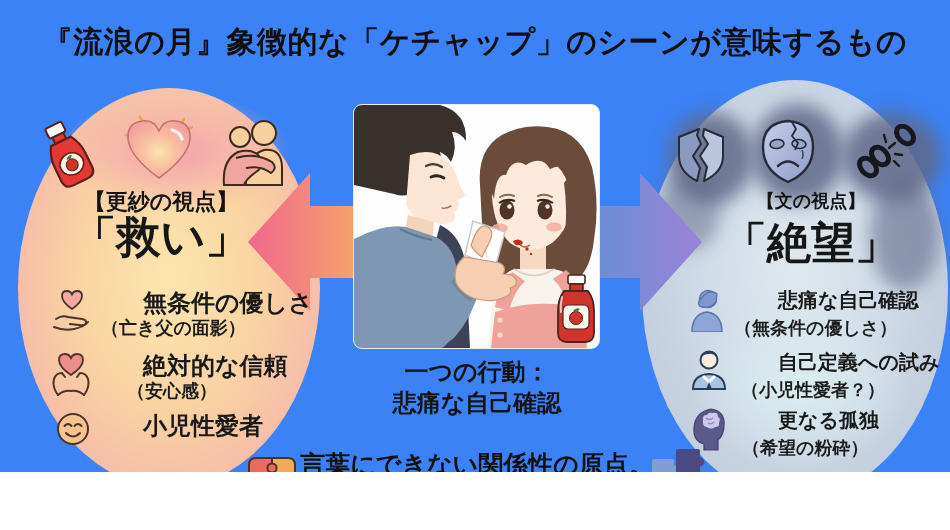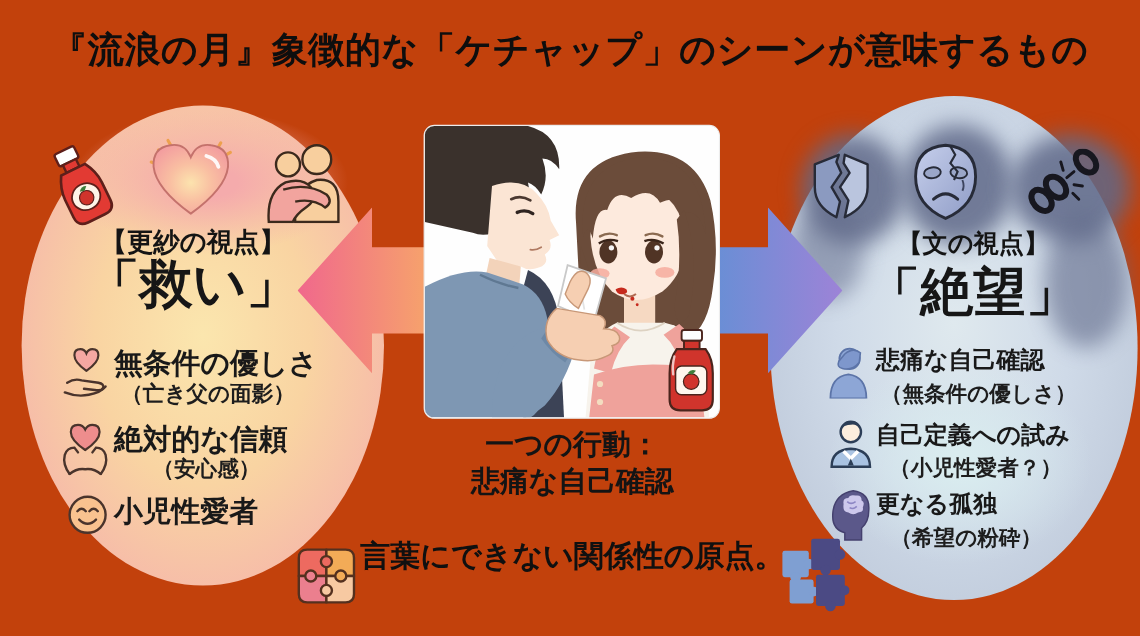--- a/index.html
+++ b/index.html
@@ -1,19 +1,19 @@
 <!DOCTYPE html>
 <html><head>
 <meta charset="utf-8">
 <style>
   html,body{margin:0;padding:0;background:#ffffff;}
   .stage{
-    position:relative;width:950px;height:530px;overflow:hidden;
-    background:#c2410c;
-    font-family:Liberation Serif, serif;
+    position:relative;width:950px;height:472px;overflow:hidden;
+    background:#3b82f6;
+    font-family:Liberation Sans, sans-serif;
     color:#141414;
   }
   .abs{position:absolute;}
   
   .blob-left{
     left:18px;top:88px;width:302px;height:400px;border-radius:50%;
     background:radial-gradient(ellipse at 50% 48%,#fbe6ae 0%,#f9d4a2 42%,#f6bba9 75%,rgba(246,187,169,0) 100%);
     z-index:0;
   }
   .blob-left-pink{
@@ -44,26 +44,26 @@
   }
 
   .arrow{z-index:1;}
   .illus{
     left:353px;top:104px;width:245px;height:243px;background:#fff;
     border:1px solid #ececec;border-radius:9px;z-index:2;overflow:hidden;
   }
 
   .vp-label{width:250px;text-align:center;font-weight:800;z-index:6;}
   .vp-left{left:36px;top:187px;font-size:22px;}
-  .vp-right{left:686px;top:189px;font-size:21px;}
+  .vp-right{left:686px;top:189px;font-size:18px;}
   .kw{width:250px;text-align:center;font-weight:800;z-index:6;color:#161616;}
   .kw-left{left:36px;top:208px;font-size:44px;}
   .kw-right{left:686px;top:214px;font-size:44px;}
 
-  .item-title{font-weight:800;color:#191919;z-index:6;white-space:nowrap;}
+  .item-title{font-weight:800;color:#191919;z-index:6;white-space:nowrap;margin-left:48px;}
   .lt{font-size:24px;}
   .rt{font-size:20px;}
   .item-note{font-weight:700;color:#1d1d1d;z-index:6;font-size:18px;white-space:nowrap;}
 
   .caption{left:330px;top:356px;width:294px;text-align:center;z-index:6;
     font-size:24px;font-weight:800;line-height:31px;color:#141414;}
   .footer-state{left:278px;top:450px;width:398px;text-align:center;z-index:6;
     font-size:25px;font-weight:800;line-height:29px;color:#101010;}
 
   .icon{z-index:5;}

